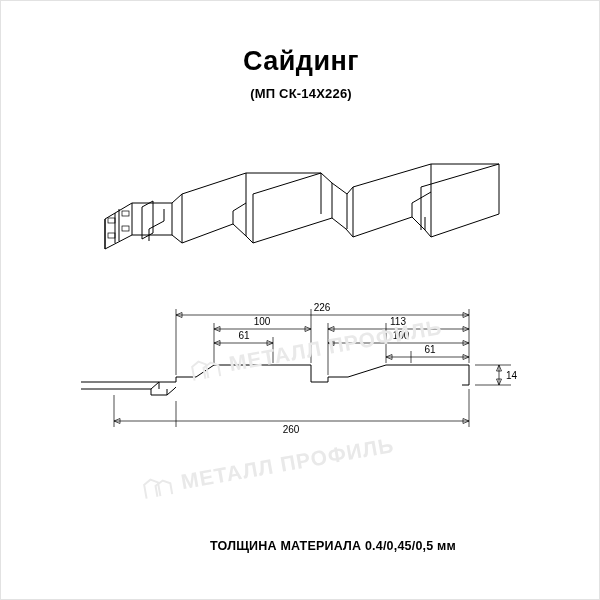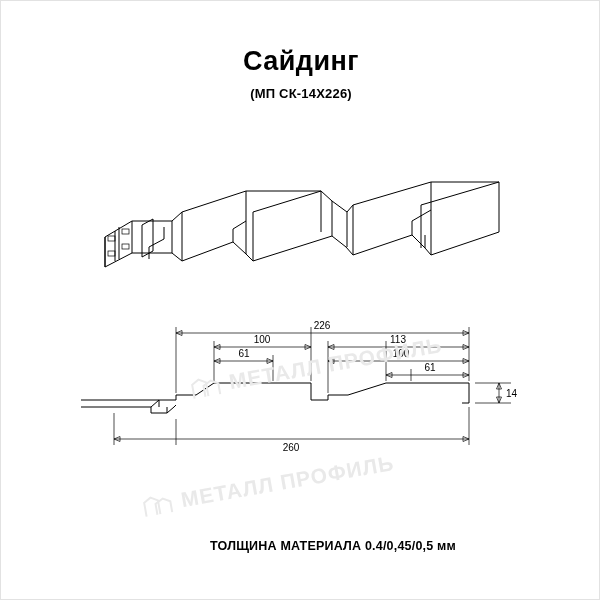--- a/index.html
+++ b/index.html
@@ -53,21 +53,21 @@
     left: 0;
     width: 600px;
     text-align: center;
     font-size: 12.5px;
     font-weight: bold;
     letter-spacing: 0.2px;
     padding-left: 32px;
   }
   .drawing {
     position: absolute;
-    top: 154px;
+    top: 136px;
     left: 0;
     width: 600px;
     height: 330px;
   }
   .wm {
     position: absolute;
     pointer-events: none;
     color: #e9e9e9;
     font-weight: bold;
     letter-spacing: 1px;

